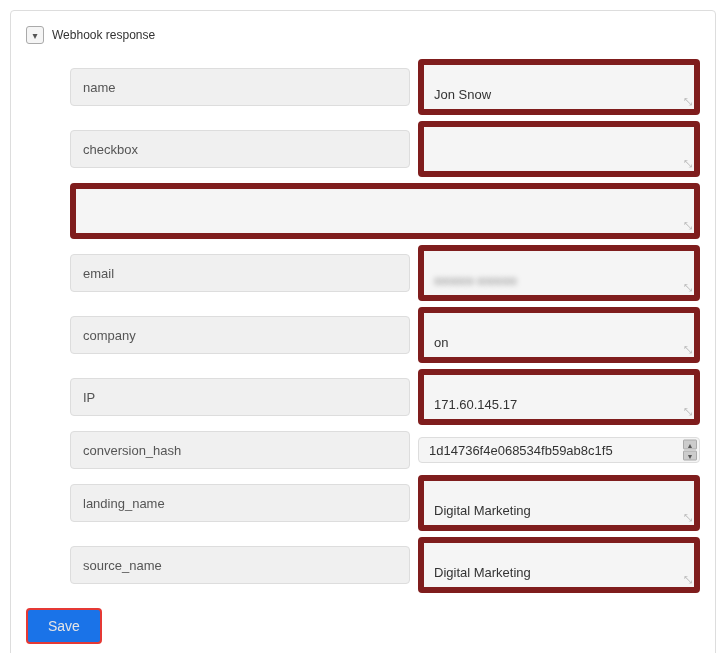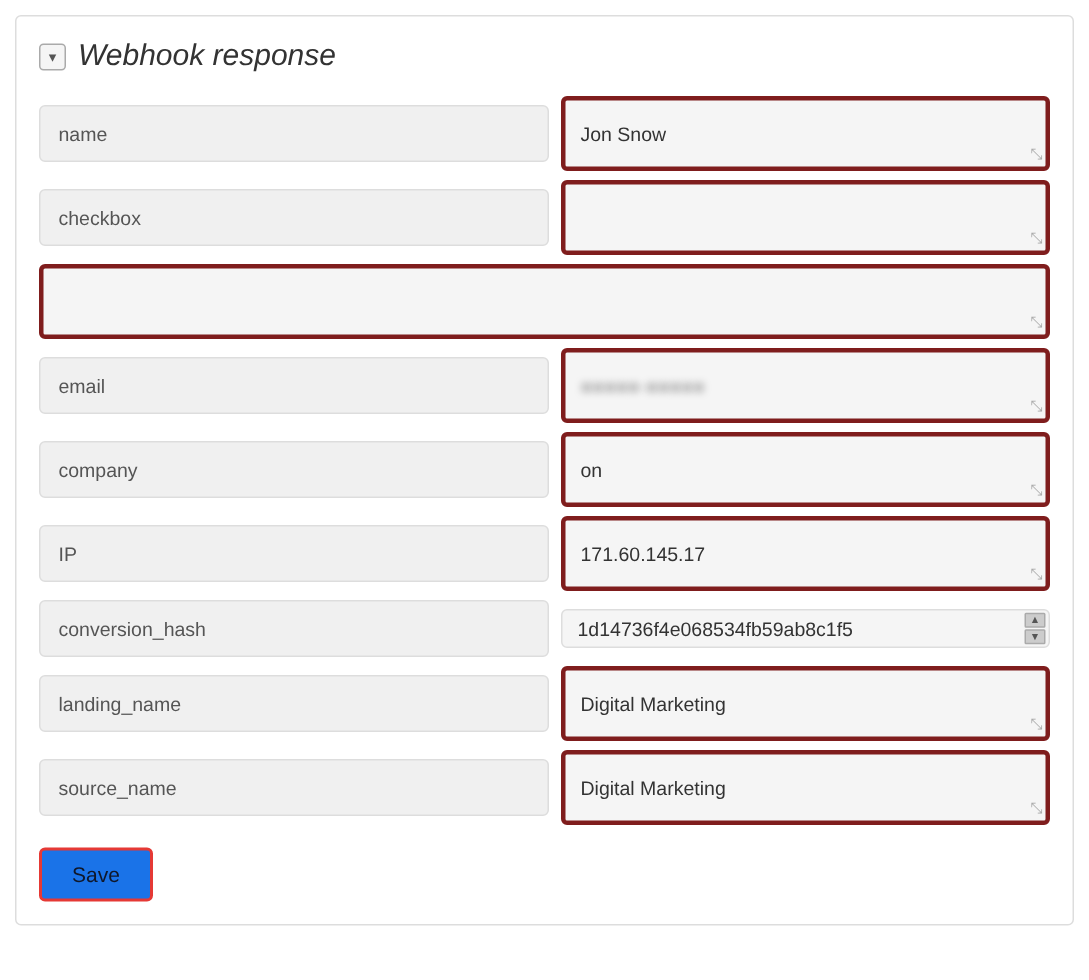--- a/index.html
+++ b/index.html
@@ -37,62 +37,62 @@
       border-radius: 3px;
       display: flex;
       align-items: center;
       justify-content: center;
       font-size: 10px;
       color: #555;
       background: #f5f5f5;
     }
 
     .header-title {
-      font-size: 20px;
+      font-size: 12px;
       font-weight: 500;
       color: #333;
-      font-style: italic;
     }
 
     .fields-grid {
       display: flex;
       flex-direction: column;
       gap: 6px;
     }
 
     .field-row {
       display: flex;
       gap: 8px;
       align-items: center;
+      margin-left: 44px;
     }
 
     .field-label {
       flex: 0 0 340px;
       background: #f0f0f0;
       border: 1px solid #ddd;
       border-radius: 4px;
       padding: 10px 12px;
       font-size: 13px;
       color: #555;
       height: 38px;
       display: flex;
       align-items: center;
     }
 
     .field-value {
       flex: 1;
       background: #f5f5f5;
-      border: 3px solid #7f1d1d;
+      border: 6px solid #7f1d1d;
       border-radius: 4px;
       padding: 22px 10px;
       font-size: 13px;
       color: #333;
       height: 38px;
       display: flex;
-      align-items: center;
+      align-items: flex-start;
       position: relative;
       resize: none;
       overflow: hidden;
     }
 
     .resize-handle {
       position: absolute;
       bottom: 2px;
       right: 2px;
       color: #aaa;
@@ -141,21 +141,21 @@
 
     .phone-blur {
       color: transparent;
       text-shadow: 0 0 6px rgba(0,0,0,0.4);
       user-select: none;
     }
 
     .save-btn {
       margin-top: 15px;
       background: #1a73e8;
-      color: #0f172a;
+      color: #e5e5e5;
       border: 2px solid #e53935;
       border-radius: 4px;
       padding: 8px 20px;
       font-size: 14px;
       cursor: pointer;
       font-weight: 500;
     }
   </style>
 </head>
 <body>

